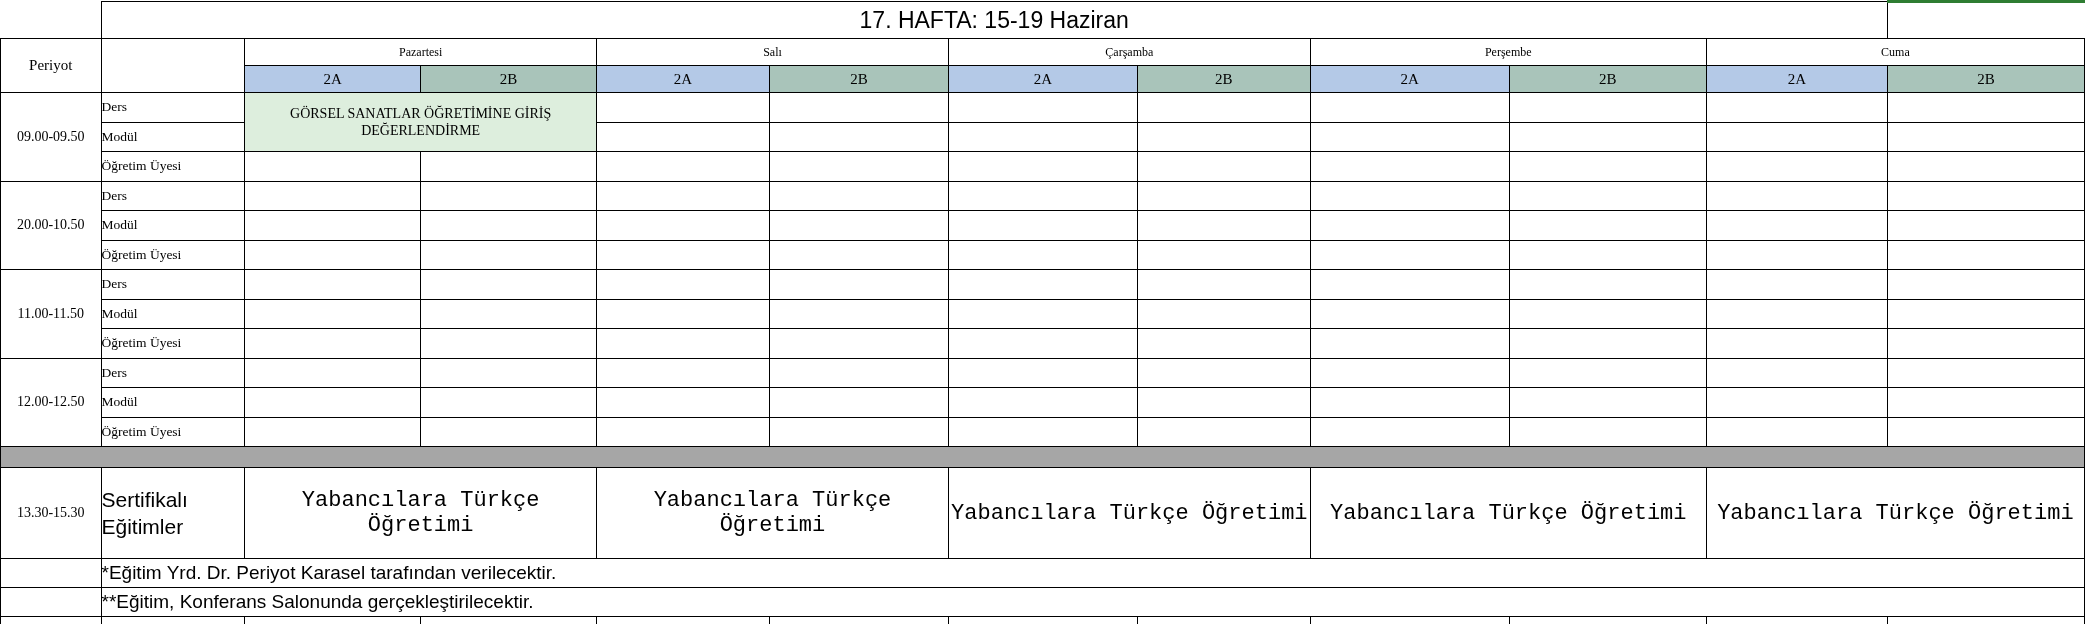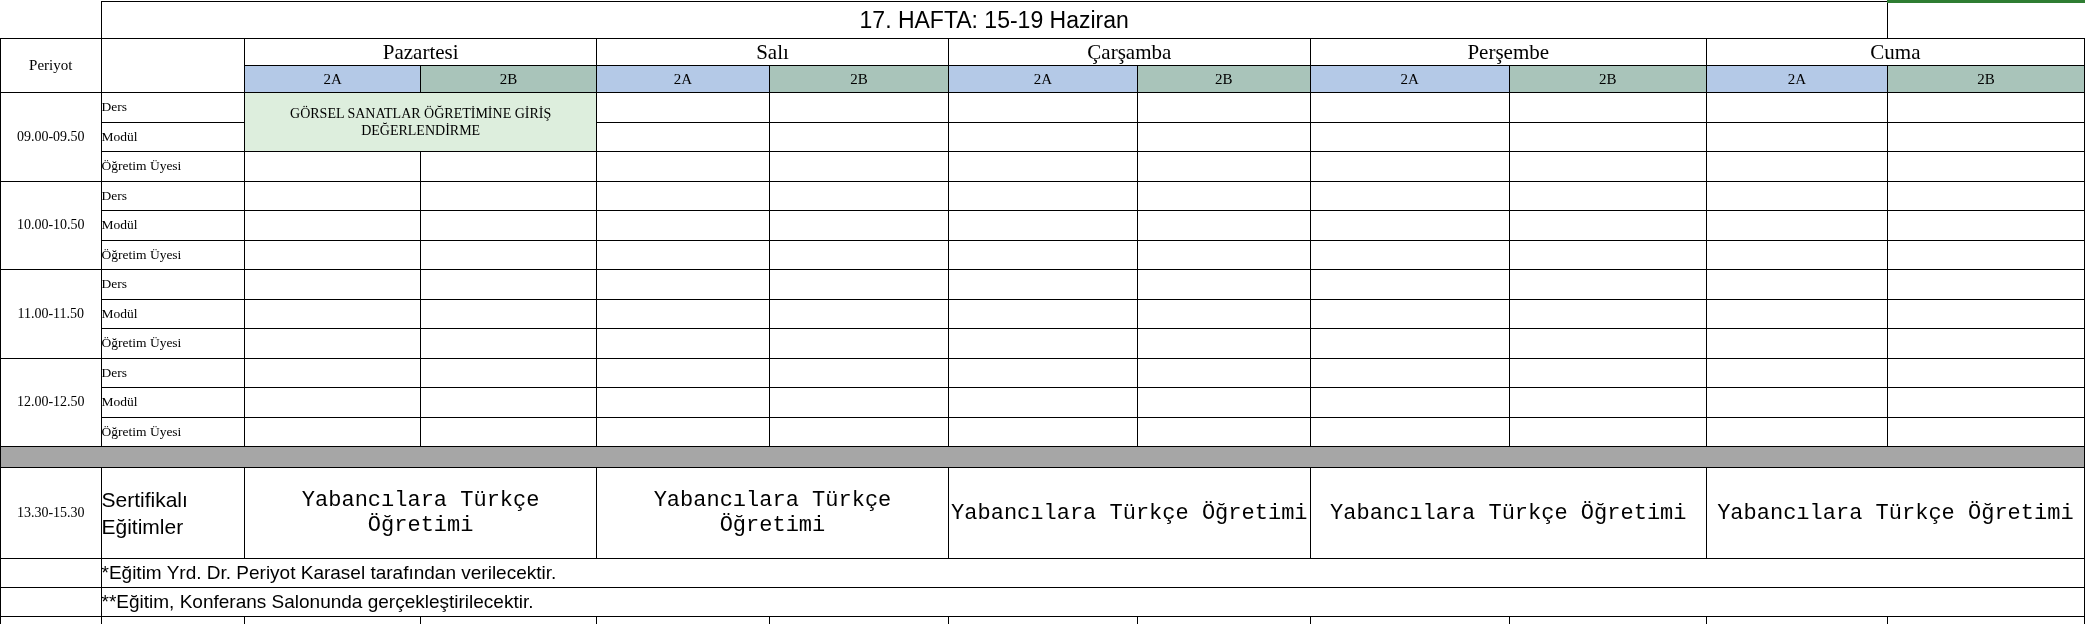--- a/index.html
+++ b/index.html
@@ -55,21 +55,21 @@
     text-align: center;
     font-weight: bold;
     font-size: 15px;
     font-family: "Liberation Serif", serif;
     background: #ffffff;
     margin-left: 13px;
   }
   .day-head {
     text-align: center;
     font-weight: bold;
-    font-size: 21px;
+    font-size: 12px;
     font-family: "Liberation Serif", serif;
     height: 26px;
     background: #ffffff;
   }
   .sec-a {
     background: #b4c9e7;
     text-align: center;
     font-size: 15px;
     font-family: "Liberation Serif", serif;
     height: 26px;
@@ -251,21 +251,21 @@
     <td class="slot"></td>
     <td class="slot"></td>
     <td class="slot"></td>
     <td class="slot"></td>
     <td class="slot"></td>
     <td class="slot"></td>
     <td class="slot"></td>
   </tr>
 
   <tr>
-    <td class="time-cell" rowspan="3">10.00-10.50</td>
+    <td class="time-cell" rowspan="3">20.00-10.50</td>
     <td class="rowlabel">Ders</td>
     <td class="slot"></td>
     <td class="slot"></td>
     <td class="slot"></td>
     <td class="slot"></td>
     <td class="slot"></td>
     <td class="slot"></td>
     <td class="slot"></td>
     <td class="slot"></td>
     <td class="slot"></td>

